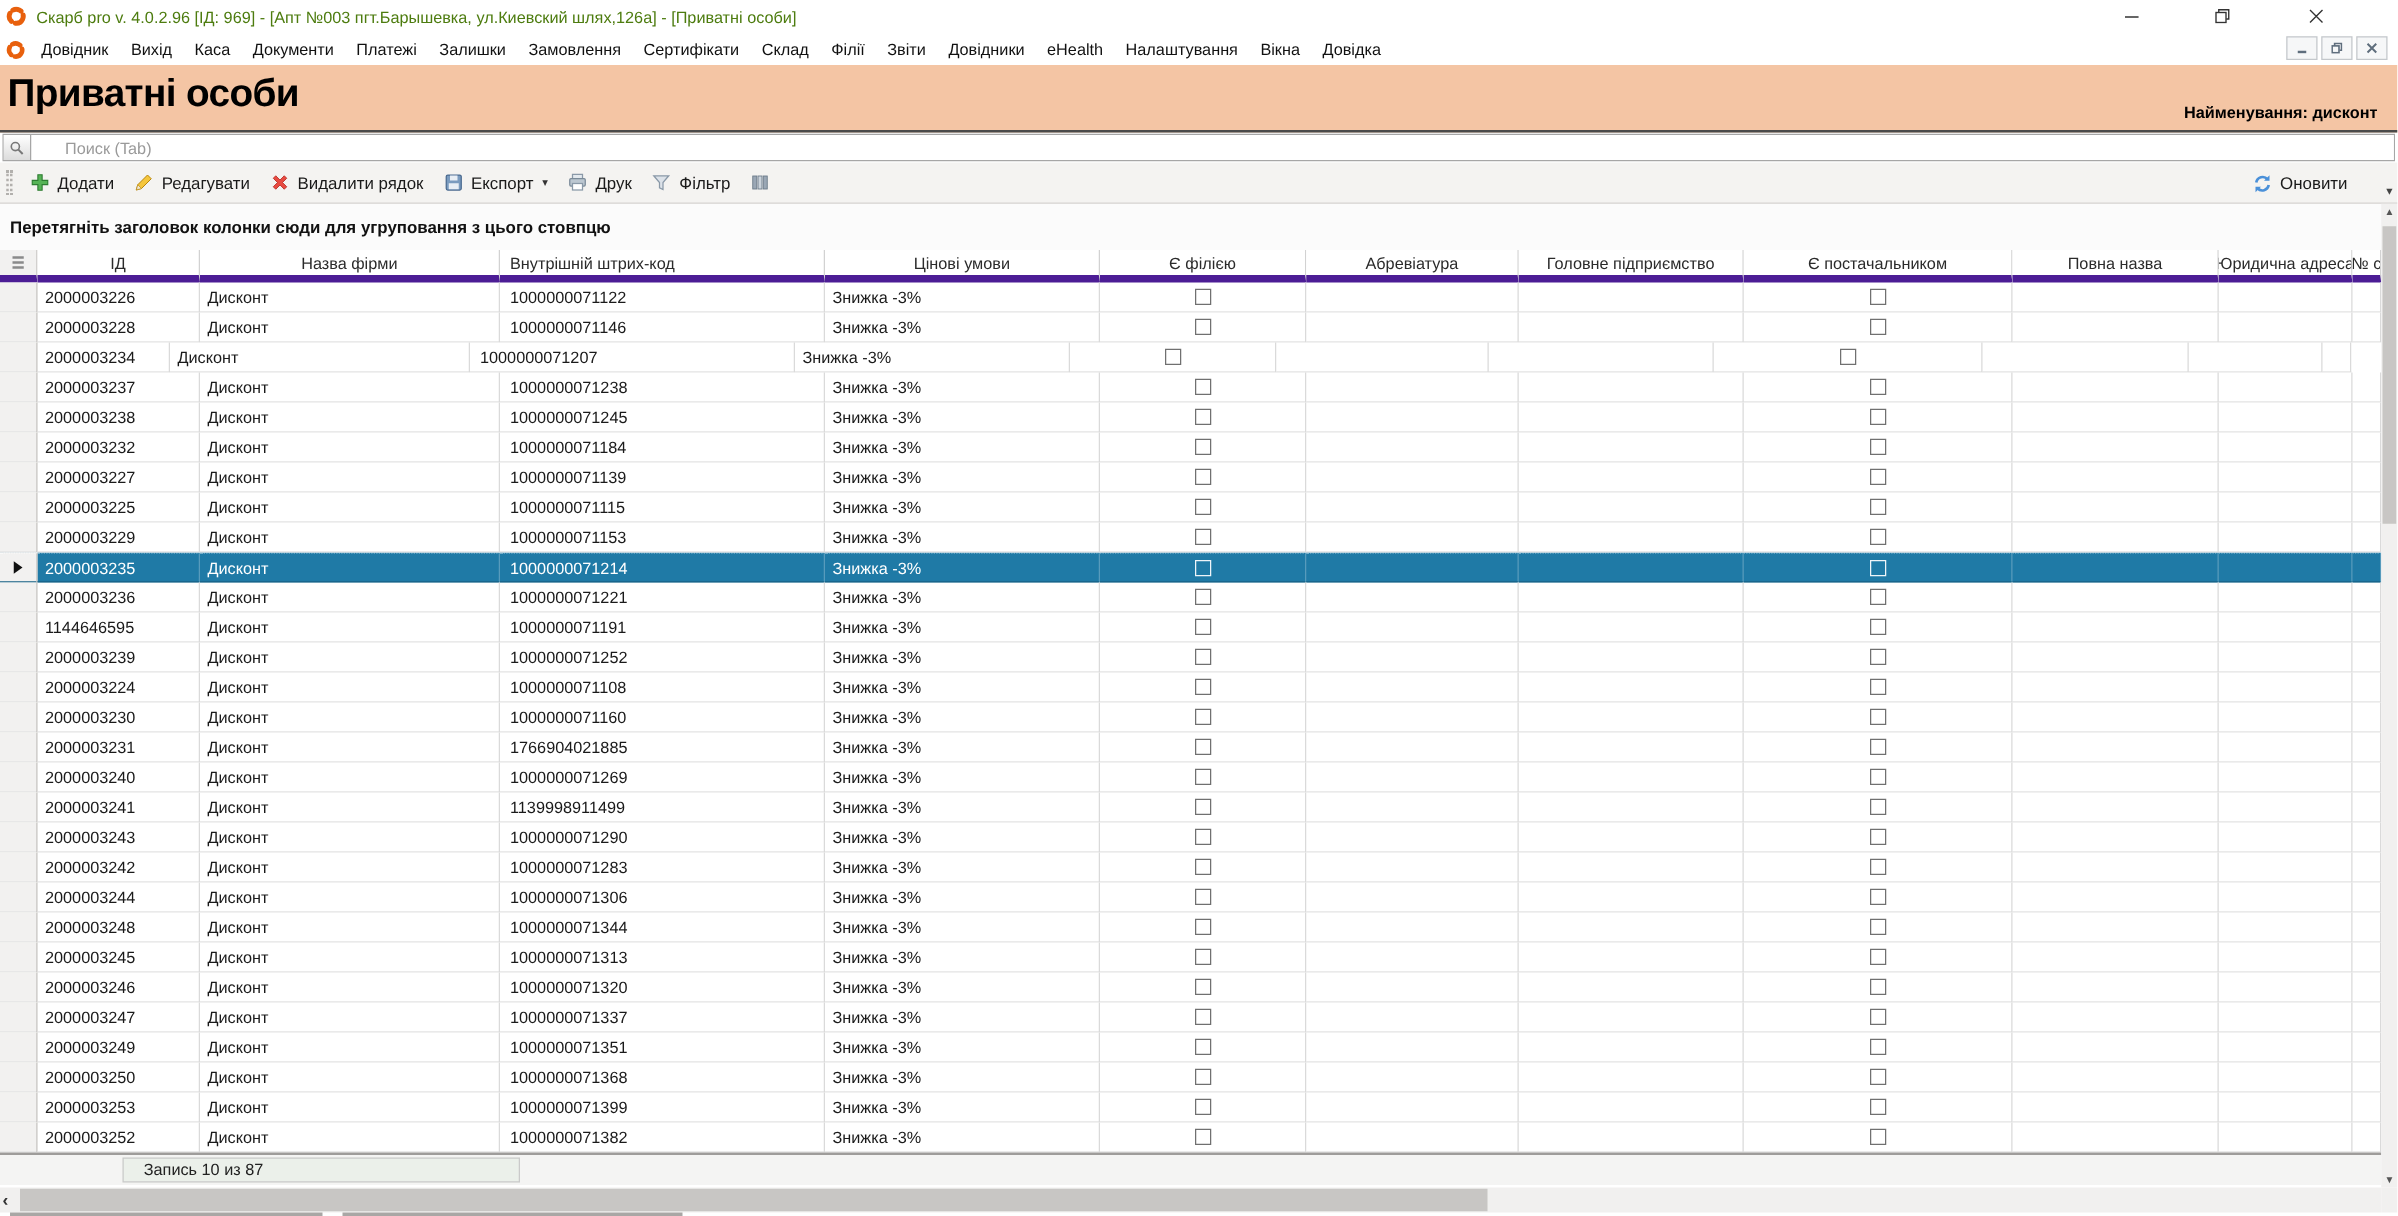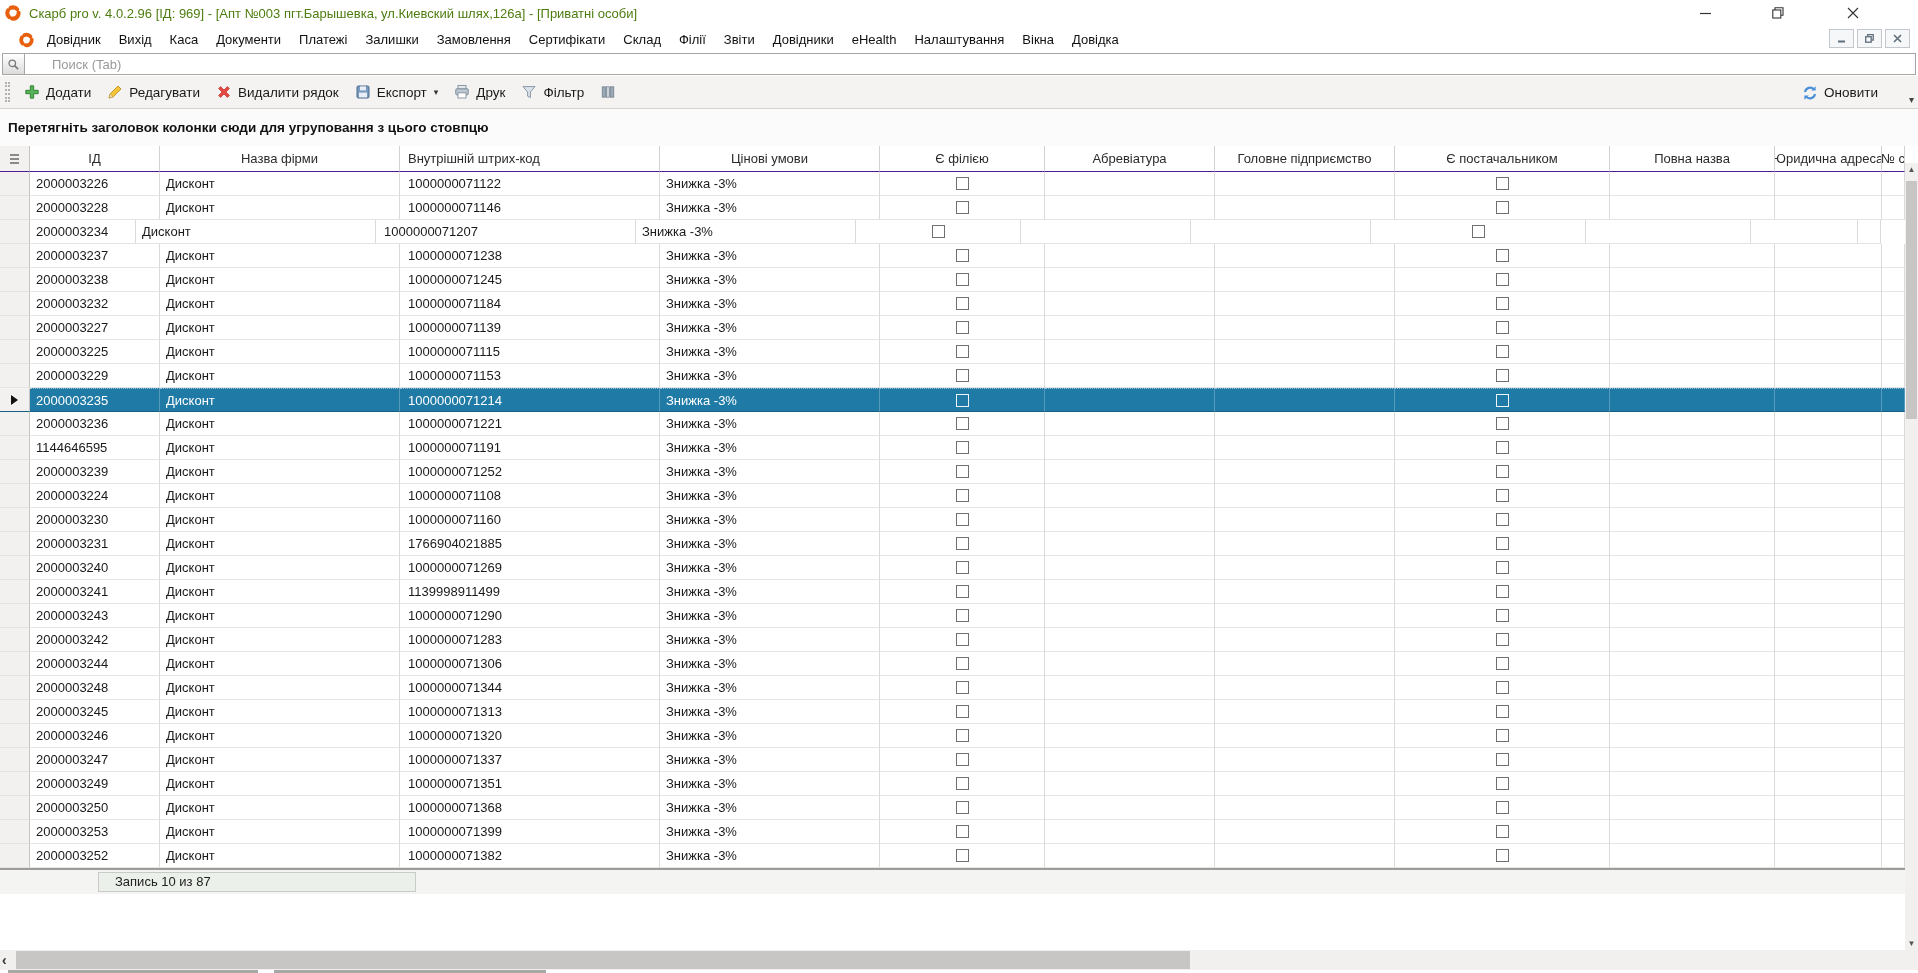--- a/index.html
+++ b/index.html
@@ -11,21 +11,21 @@
   .app { position:relative; width:1918px; height:973px; }
 
   
   .titlebar { height:26px; display:flex; align-items:center; padding-left:5px; background:#fff; font-size:13px; position:relative; }
   .app-icon { width:17px; height:17px; display:inline-flex; margin-right:7px; }
   .title-text { color:#4d7c0f; white-space:nowrap; }
   .win-ctrl { position:absolute; top:3px; width:34px; height:20px; display:flex; align-items:center; justify-content:center; }
   .wc-min { left:1688px; } .wc-restore { left:1761px; } .wc-close { left:1836px; }
 
   
-  .menubar { height:26px; display:flex; align-items:center; background:#fff; font-size:13px; position:relative; padding-left:19px; }
+  .menubar { height:26px; display:flex; align-items:center; background:#fff; font-size:13px; position:relative; padding-left:5px; }
   .menubar .app-icon { width:15px; height:15px; margin-right:4px; }
   .menu-item { padding:4px 9px; color:#111; cursor:default; white-space:nowrap; }
   .mdi-ctrls { position:absolute; right:8px; top:3px; display:flex; gap:3px; }
   .mdi-btn { width:25px; height:19px; border:1px solid #c4c8cc; background:#f6f7f8; display:flex; align-items:center; justify-content:center; color:#5f6e7d; font-size:11px; }
 
   
   .page-header { height:54px; background:#F4C5A4; border-bottom:2px solid #4a4a4a; position:relative; }
   .page-header h1 { margin:0; padding:5px 0 0 6px; font-size:31px; font-weight:bold; letter-spacing:-0.5px; color:#000; }
   .naming { position:absolute; right:16px; bottom:7px; font-size:13px; font-weight:bold; color:#000; }
 
@@ -46,21 +46,21 @@
   .overflow-arrow { position:absolute; right:4px; bottom:3px; font-size:10px; color:#444; }
 
   
   .group-panel { height:37px; display:flex; align-items:center; padding-left:8px; font-size:13.5px; font-weight:bold; color:#111; background:#FBFBFB; }
 
   
   .grid { width:1905px; font-size:13px; }
   .g-row { display:flex; height:24px; width:1905px; background:#fff; }
   .g-row.header { height:26px; }
   .cell { border-right:1px solid #DADADA; border-bottom:1px solid #E4E4E4; display:flex; align-items:center; overflow:hidden; white-space:nowrap; padding:0 2px; }
-  .header .cell { border-bottom:1px solid #4c1d95; border-right:1px solid #D2D2D2; justify-content:center; color:#2b2b2b; background:#fff; }
+  .header .cell { border-bottom:6px solid #4c1d95; border-right:1px solid #D2D2D2; justify-content:center; color:#2b2b2b; background:#fff; }
   .header .cell.left { justify-content:flex-start; padding-left:8px; }
   .cell.txt-left { justify-content:flex-start; padding-left:6px; }
   .cell.barcode { padding-left:8px; }
   .cell.ind { background:#F2F1F0; border-right:1px solid #C7C5C3; justify-content:center; padding:0; }
   .cb { width:13px; height:13px; border:1px solid #707070; background:#fff; margin:0 auto; }
   .g-row.selected { background:#1F7AA6; color:#fff; }
   .g-row.selected .cell { border-right-color:rgba(255,255,255,0.25); border-bottom-color:#176084; border-top:1px dotted rgba(255,255,255,0.55); }
   .g-row.selected .cell.ind { background:#F2F1F0; border-right:1px solid #C7C5C3; }
   .g-row.selected .cb { border-color:#eef5f9; background:transparent; }
   .tri-right { width:0; height:0; border-top:5px solid transparent; border-bottom:5px solid transparent; border-left:7px solid #111; }
@@ -151,20 +151,24 @@
           </svg>
       </span>
       <span class="mdi-btn">
         <svg width="9" height="9" viewBox="0 0 9 9" stroke="#5f6e7d" stroke-width="1.6">
             <path d="M1 1l7 7M8 1L1 8"></path>
           </svg>
       </span>
     </div>
   </div>
 
+  <div class="page-header">
+    <h1>Приватні особи</h1>
+    <span class="naming">Найменування: дисконт</span>
+  </div>
 
   <div class="search-row">
     <div class="search-wrap">
       <span class="search-btn">
         <svg width="13" height="13" viewBox="0 0 16 16">
             <circle cx="6.5" cy="6.5" r="4" fill="none" stroke="#777" stroke-width="1.6"></circle>
             <path d="M9.5 9.5l4.2 4.2" stroke="#777" stroke-width="2"></path>
           </svg>
       </span>
       <input class="search-input" placeholder="Поиск (Tab)" style="">

